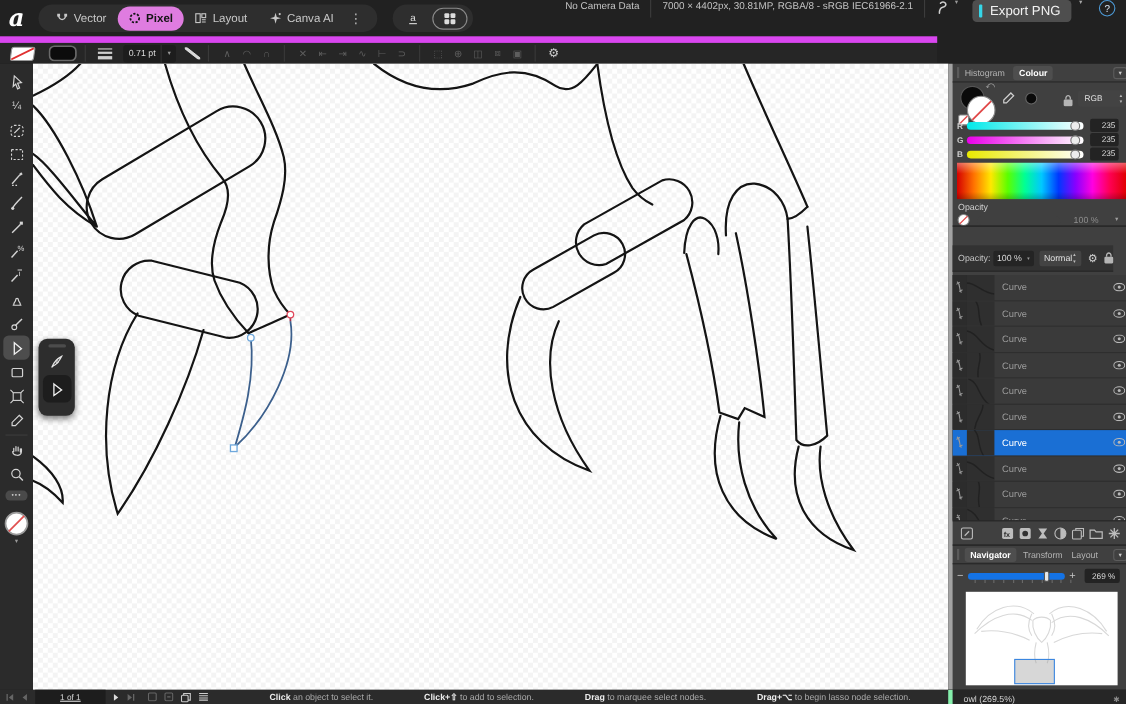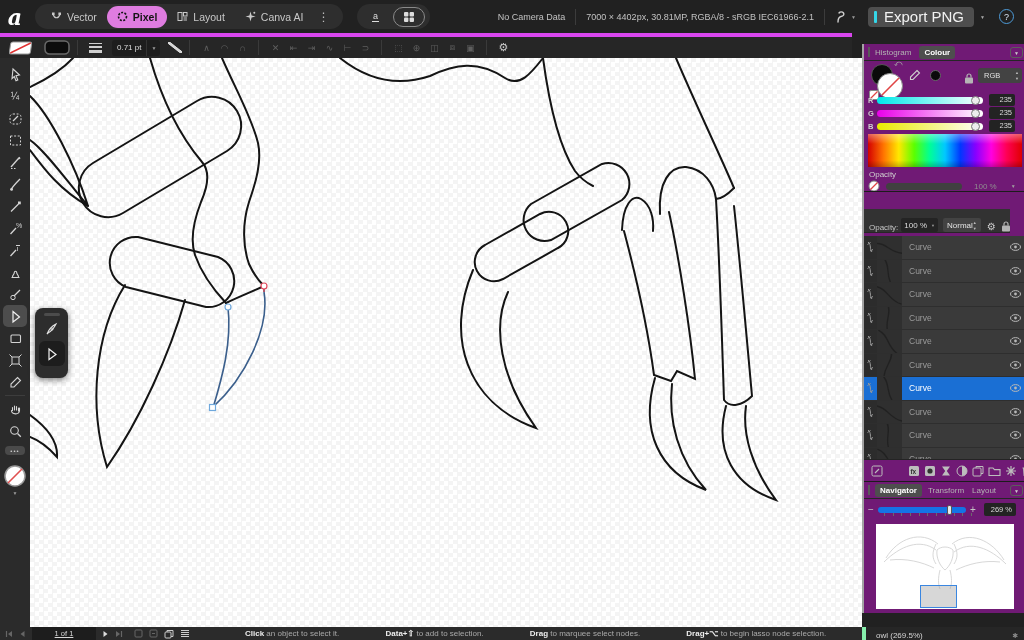--- a/index.html
+++ b/index.html
@@ -10,32 +10,32 @@
 #topbar { position:absolute; left:0; top:0; width:1024px; height:33px; background:#212121; display:flex; align-items:center; }
 #logo { width:30px; text-align:center; color:#fff; font-size:22px; font-weight:bold; font-family:"DejaVu Serif",serif; font-style:italic; line-height:30px; }
 .persona-group { display:flex; align-items:center; background:#2e2e2e; border-radius:15px; height:25px; padding:0 6px; margin-left:5px; }
 .persona { display:flex; align-items:center; gap:5px; padding:0 10px; height:25px; color:#c8c8c8; font-size:10.5px; }
 .persona.active { background:#df7ce0; border-radius:13px; height:22px; color:#151515; font-weight:bold; }
 .vdots { color:#bbb; font-size:12px; padding:0 8px 0 4px; }
 .iconbtn-group { display:flex; align-items:center; background:#2e2e2e; border-radius:15px; height:25px; margin-left:14px; padding:0 5px; gap:5px; }
 .tb-iconbtn { width:26px; height:20px; display:flex; align-items:center; justify-content:center; color:#ddd; border-radius:10px; }
 .tb-iconbtn .a-box { font-size:9px; color:#ddd; border-bottom:1px solid #ddd; padding:0 1px; }
 .tb-iconbtn.boxed { border:1px solid #8a8a8a; border-radius:10px; width:32px; }
-#topbar-right { margin-left:auto; display:flex; align-items:center; height:33px; }
+#topbar-right { margin-left:auto; display:flex; height:33px; }
 .tb-text { color:#c2c2c2; font-size:9px; }
 .tb-div { width:1px; height:16px; background:#3c3c3c; margin:0 10px; }
 .mini-caret { color:#9a9a9a; font-size:5px; margin-left:4px; }
 #export-btn { display:flex; align-items:center; background:#4e4e4e; border-radius:4px; height:20px; padding:0 10px 0 6px; margin-left:12px; }
 #export-accent { width:3px; height:12px; background:#35d6e8; border-radius:1px; margin-right:7px; }
-#export-btn span { color:#f2f2f2; font-size:15px; }
+#export-btn span { color:#f2f2f2; font-size:12px; }
 #export-caret { color:#aaa; font-size:5px; margin:0 10px 0 6px; }
 #help-btn { width:15px; height:15px; border:1.3px solid #4d9bd8; border-radius:50%; color:#d8e6f5; font-size:9px; display:flex; align-items:center; justify-content:center; margin:0 10px 0 4px; }
 
 
-#ctxbar { position:absolute; left:0; top:33px; width:852px; height:25px; background:#262626; border-top:4px solid #d946ef; display:flex; align-items:center; }
+#ctxbar { position:absolute; left:0; top:33px; width:852px; height:25px; background:#262626; border-top:6px solid #d946ef; display:flex; align-items:center; }
 .ctx-div { width:1px; height:15px; background:#3a3a3a; margin:0 7px; }
 #stroke-lines { display:flex; flex-direction:column; gap:2px; margin:0 4px; }
 #stroke-lines i { display:block; width:13px; background:#cfcfcf; }
 #width-box { display:flex; align-items:center; background:#1d1d1d; border-radius:3px; height:16px; margin-left:6px; }
 #width-box .val { color:#ddd; font-size:8px; padding:0 5px; }
 #width-box .sep { width:1px; height:16px; background:#333; }
 #width-box .car { color:#999; font-size:5px; padding:0 4px; }
 #penline { width:14px; height:11px; margin-left:8px; background:linear-gradient(to top right,transparent 40%,#d8d8d8 44%,#d8d8d8 56%,transparent 60%); }
 .ctx-ic { color:#5e5e5e; font-size:9px; width:18px; text-align:center; }
 .ctx-ic.lit { color:#c9c9c9; font-size:11px; }
@@ -52,21 +52,21 @@
 
 #canvas { position:absolute; left:30px; top:58px; width:832px; height:569px; background-color:#fff; background-image:repeating-conic-gradient(#f4f4f4 0% 25%, #ffffff 0% 50%); background-size:9px 9px; overflow:hidden; }
 
 
 #flyout { position:absolute; left:35px; top:308px; width:33px; height:70px; background:#2d2d2d; border-radius:8px; box-shadow:0 2px 6px rgba(0,0,0,.5); display:flex; flex-direction:column; align-items:center; }
 #flyout .handle { width:16px; height:3px; border-radius:2px; background:#4c4c4c; margin-top:5px; }
 #flyout .f-tool { width:26px; height:25px; display:flex; align-items:center; justify-content:center; }
 #flyout .f-tool.sel { background:#1d1d1d; border-radius:6px; }
 
 
-#rightpanel { position:absolute; left:862px; top:44px; width:162px; height:569px; background:#701a75; border-left:2px solid #a3a3a3; }
+#rightpanel { position:absolute; left:862px; top:58px; width:162px; height:569px; background:#404040; border-left:4px solid #a3a3a3; }
 .sect-head { position:relative; height:17px; display:flex; align-items:center; border-bottom:1px solid #262626; }
 .head-grip { width:2px; height:10px; background:#5a5a5a; margin:0 5px 0 4px; flex:0 0 auto; }
 .tab { color:#b3b3b3; font-size:8px; margin-right:8px; white-space:nowrap; }
 .tab.active { background:#4e4e4e; color:#fff; border-radius:3px; padding:2px 5px; font-weight:bold; margin-right:6px; }
 .head-chev { position:absolute; right:3px; top:3px; width:13px; height:11px; border:1px solid #5c5c5c; border-radius:3px; color:#ccc; font-size:5px; display:flex; align-items:center; justify-content:center; }
 
 
 #colour-sect { position:absolute; left:0; top:0; width:162px; height:147px; }
 #circles { position:absolute; left:5px; top:20px; width:44px; height:38px; }
 #circ-swap { position:absolute; left:25px; top:-5px; color:#aaa; font-size:8px; }
@@ -82,21 +82,21 @@
 .chan-val { margin-left:6px; width:26px; height:12px; background:#232323; border-radius:2px; color:#dadada; font-size:7.5px; text-align:right; line-height:12px; padding-right:3px; }
 #spectrum { position:absolute; left:4px; top:90px; width:154px; height:33px; background:linear-gradient(180deg,rgba(255,255,255,.38),rgba(255,255,255,0) 30%,rgba(0,0,0,0) 80%,rgba(0,0,0,.22)),linear-gradient(90deg,#d40000,#ff7300,#ffe800,#5bff00,#00ff95,#00c8ff,#0037ff,#8800ff,#ff00e1,#ff0055,#e00000); }
 #opacity-label { position:absolute; left:5px; top:126px; color:#d0d0d0; font-size:8px; }
 #op-row { position:absolute; left:4px; top:136px; width:154px; height:12px; display:flex; align-items:center; }
 #op-track { width:76px; height:7px; background:#404040; border-radius:4px; margin-left:6px; }
 #op-val { color:#8f8f8f; font-size:8px; margin-left:12px; }
 #op-chev { color:#9f9f9f; font-size:5px; margin-left:14px; }
 
 
 #layers-sect { position:absolute; left:0; top:147px; width:162px; height:290px; border-top:1px solid #1c1c1c; }
-#blend-row { position:absolute; left:0; top:17px; width:146px; height:24px; display:flex; align-items:flex-end; border-bottom:1px solid #262626; background:#323232; }
+#blend-row { position:absolute; left:0; top:17px; width:146px; height:24px; display:flex; align-items:center; border-bottom:1px solid #262626; background:#323232; }
 #blend-row .lbl { color:#c5c5c5; font-size:8px; margin-left:5px; white-space:nowrap; }
 #op-box { display:flex; align-items:center; background:#242424; border-radius:2px; height:14px; margin-left:3px; padding:0 3px; color:#ddd; font-size:8px; gap:4px; white-space:nowrap; }
 #op-box .car { font-size:4px; color:#999; }
 #blend-box { display:flex; align-items:center; background:#434343; border-radius:2px; height:14px; margin-left:5px; width:56px; padding:0 4px; color:#e2e2e2; font-size:8px; white-space:nowrap; }
 #blend-box .updn { margin-left:auto; color:#bbb; font-size:4px; display:flex; flex-direction:column; gap:1px; }
 #gear-ic { margin-left:6px; color:#cfcfcf; font-size:10px; }
 #lock2-ic { margin-left:5px; display:flex; }
 #layer-list { position:absolute; left:0; top:44px; width:162px; height:223px; overflow:hidden; background:#2e2e2e; }
 .lrow { position:relative; width:162px; height:22.5px; margin-bottom:1px; background:#3a3a3a; display:flex; align-items:center; }
 .lrow .badge { width:13px; height:100%; background:#2c2c2c; display:flex; align-items:center; justify-content:center; flex:0 0 auto; }
@@ -835,20 +835,20 @@
       <svg width="10" height="10">
           <rect x="1" y="3" width="6" height="6" rx="1" fill="none" stroke="#ccc"></rect>
           <path d="M3,3 V1.5 H9 V7.5 H7" fill="none" stroke="#ccc"></path>
         </svg>
     </span>
     <span class="sb-ic">
       <svg width="10" height="9">
           <path d="M1,1.5 h8 M1,3.5 h8 M1,5.5 h8 M1,7.5 h8" stroke="#ccc"></path>
         </svg>
     </span>
-    <div id="help-text"><b>Click</b> an object to select it. <b>Data+⇧</b> to add to selection. <b>Drag</b> to marquee select nodes. <b>Drag+⌥</b> to begin lasso node selection. <b>Click+⌥</b> to begin polygon node selection. <b>Drag+⇧</b> to add nodes to selection.  to remove nodes fro</div>
+    <div id="help-text"><b>Click</b> an object to select it. <b>Click+⇧</b> to add to selection. <b>Drag</b> to marquee select nodes. <b>Drag+⌥</b> to begin lasso node selection. <b>Click+⌥</b> to begin polygon node selection. <b>Drag+⇧</b> to add nodes to selection.  to remove nodes fro</div>
     <div id="sb-right">
       <span id="sb-doc">owl (269.5%)</span>
       <span id="sb-star">✱</span>
     </div>
   </div>
 
 </div>
 
 </body></html>

